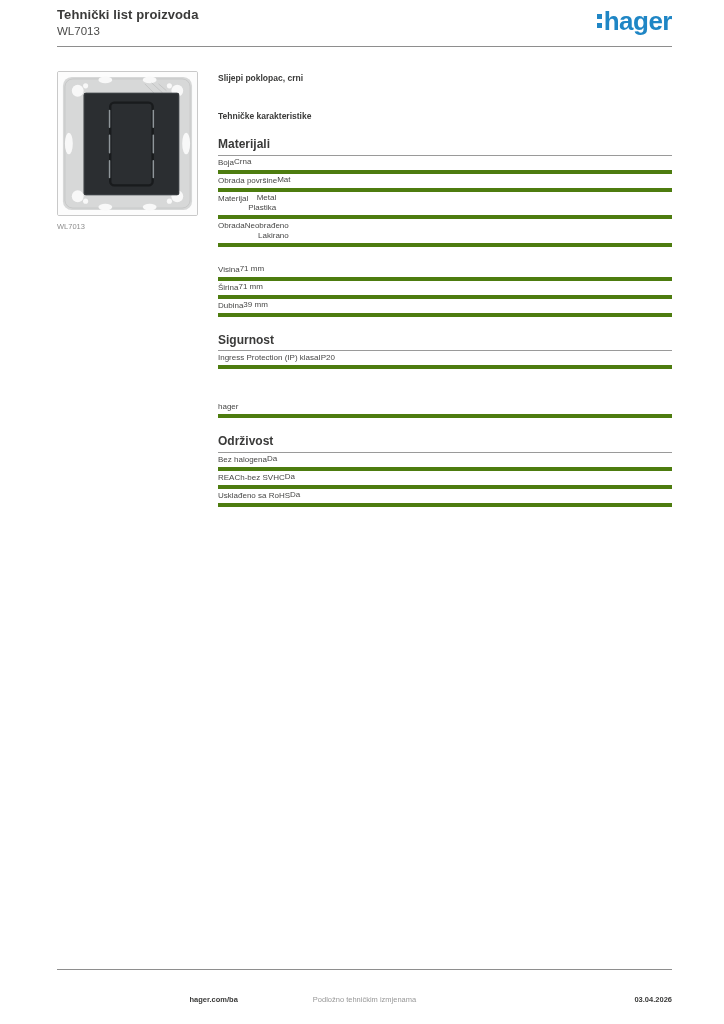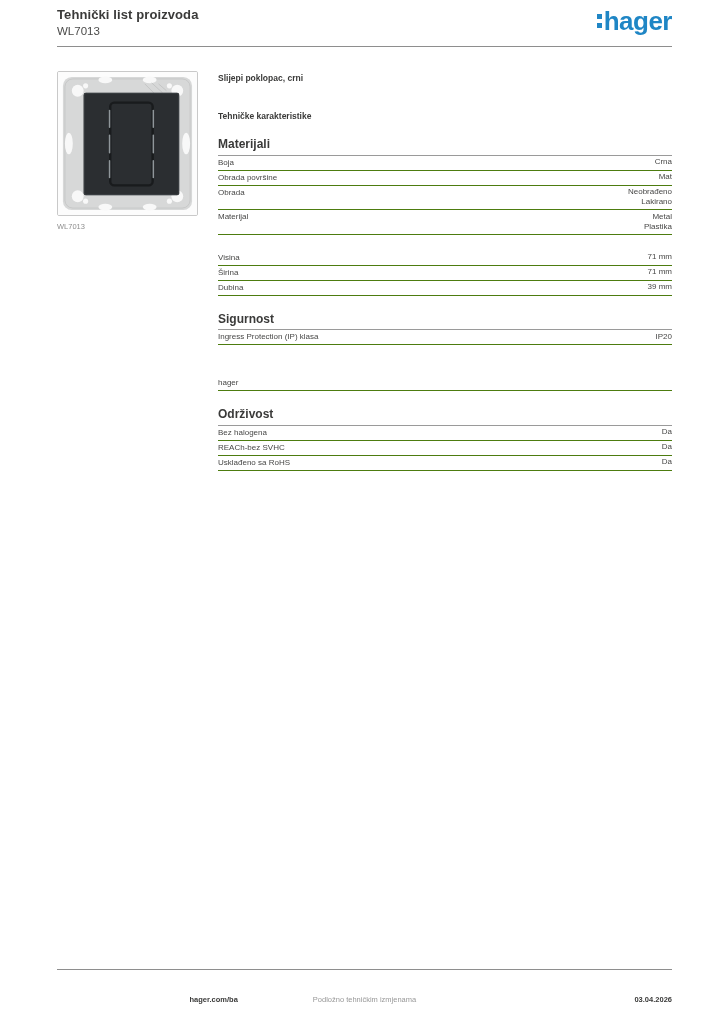--- a/index.html
+++ b/index.html
@@ -60,27 +60,27 @@
   #sections .spec-section:nth-child(4) { margin-top: 31px; }
   .spec-section-title {
     font-size: 12px;
     font-weight: bold;
     color: #3a3a39;
     padding-bottom: 3.5px;
     border-bottom: 1px solid #9a9a9a;
   }
   .spec-row {
     display: flex;
-    justify-content: space-between;
+    justify-content: flex-start;
     align-items: flex-start;
     font-size: 8px;
     line-height: 10px;
     color: #474746;
     padding: 1.5px 0 2px 0;
-    border-bottom: 1px solid #4d7c0f;
+    border-bottom: 4px solid #4d7c0f;
     min-height: 13px;
   }
   .spec-label { text-align: left; padding-top: 0.5px; }
   .spec-value { text-align: right; }
   .spec-value div { text-align: right; }
 
   
   .page-footer { position: absolute; left: 57px; right: 52px; bottom: 20px; }
   .footer-rule { border: none; border-top: 1px solid #8e8e8e; margin-bottom: 9px; }
   .footer-row { display: flex; align-items: baseline; font-size: 7.5px; }
@@ -173,31 +173,31 @@
                   <div>Crna</div>
                 </span>
               </div>
               <div class="spec-row">
                 <span class="spec-label">Obrada površine</span>
                 <span class="spec-value">
                   <div>Mat</div>
                 </span>
               </div>
               <div class="spec-row">
+                <span class="spec-label">Materijal</span>
+                <span class="spec-value">
+                  <div>Metal</div>
+                  <div>Plastika</div>
+                </span>
+              </div>
+              <div class="spec-row">
                 <span class="spec-label">Obrada</span>
                 <span class="spec-value">
                   <div>Neobrađeno</div>
                   <div>Lakirano</div>
-                </span>
-              </div>
-              <div class="spec-row">
-                <span class="spec-label">Materijal</span>
-                <span class="spec-value">
-                  <div>Metal</div>
-                  <div>Plastika</div>
                 </span>
               </div>
             </div>
             <div class="spec-section">
               <div class="spec-row">
                 <span class="spec-label">Visina</span>
                 <span class="spec-value">
                   <div>71 mm</div>
                 </span>
               </div>

